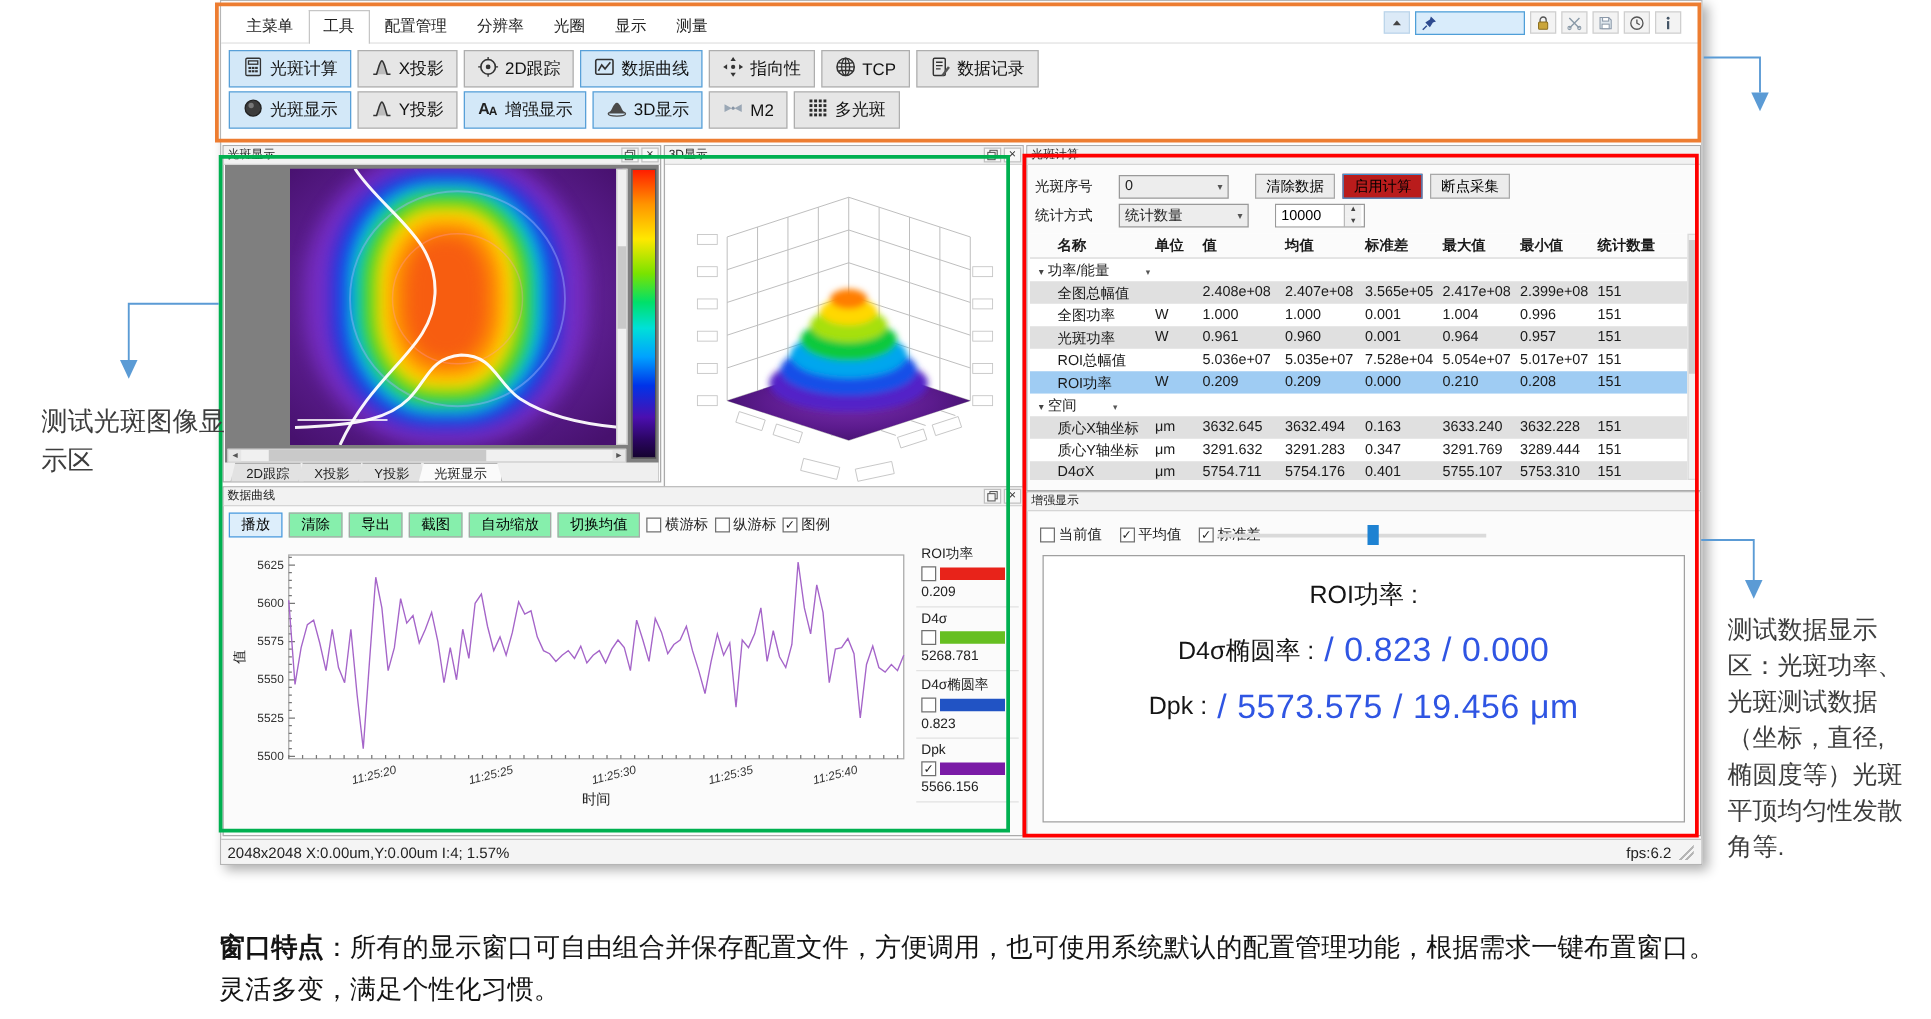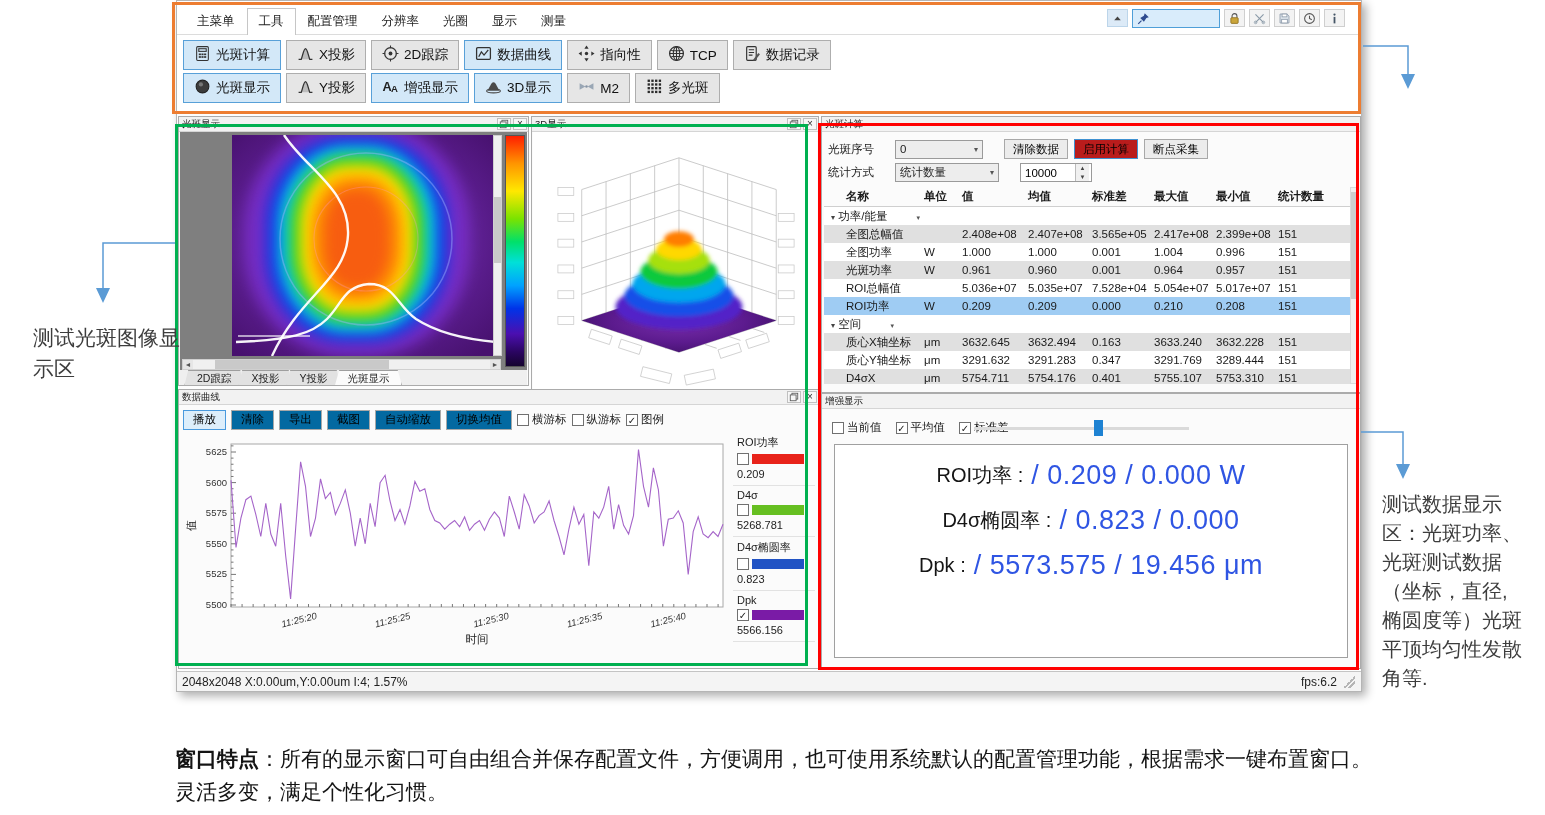--- a/index.html
+++ b/index.html
@@ -65,21 +65,21 @@
   .spot-tabs { position:absolute; left:0; right:0; top:238px; height:17px; background:#efefef; display:flex; padding-left:4px; }
   .spot-tab { font-size:10.5px; padding:1px 12px 2px; color:#222; background:#e2e2e2; border:1px solid #9e9e9e; margin-right:-6px;
               clip-path:polygon(0 100%, 7% 0, 93% 0, 100% 100%); }
   .spot-tab.active { background:#fbfbfb; z-index:2; }
 
   
   .p3d-content { position:absolute; left:1px; right:1px; top:15px; bottom:0; background:#fff; }
 
   
   .curve-toolbar { position:absolute; left:4px; top:18px; height:23px; display:flex; align-items:center; gap:5px; }
-  .c-btn { height:20px; padding:0 9px; font-size:11.5px; background:#0369a1; border:1px solid #a8a8a8; display:flex; align-items:center; }
+  .c-btn { height:20px; padding:0 9px; font-size:11.5px; background:#86efac; border:1px solid #a8a8a8; display:flex; align-items:center; }
   .c-btn.active { background:#ddeefb; border-color:#4a9ade; }
   .chk { display:flex; align-items:center; gap:3px; font-size:11.5px; color:#222; }
   .cb { width:12px; height:12px; border:1px solid #707070; background:#fff; font-size:10px; line-height:11px;
         text-align:center; color:#222; display:inline-block; }
   .chart-wrap { position:absolute; left:2px; top:42px; }
   .legend { position:absolute; right:3px; top:42px; width:82px; bottom:4px; }
   .lg-entry { padding:3px 2px 5px 4px; border-bottom:1px solid #e2e2e2; }
   .lg-label { font-size:11px; color:#222; margin-bottom:3px; }
   .lg-row { display:flex; align-items:center; gap:3px; margin-bottom:3px; }
   .lg-bar { width:52px; height:10px; }
@@ -751,21 +751,20 @@
             <span class="cb">✓</span>
             <span>标准差</span>
           </label>
         </div>
       <div class="slider">
           <div class="handle"></div>
         </div>
       <div class="readout-box" id="readouts">
           <div class="ro-line">
             <span class="ro-label">ROI功率 :</span>
-            <span class="ro-value">/ 0.209 / 0.000 W</span>
           </div>
           <div class="ro-line">
             <span class="ro-label">D4σ椭圆率 :</span>
             <span class="ro-value">/ 0.823 / 0.000</span>
           </div>
           <div class="ro-line">
             <span class="ro-label">Dpk :</span>
             <span class="ro-value">/ 5573.575 / 19.456 μm</span>
           </div>
         </div>

